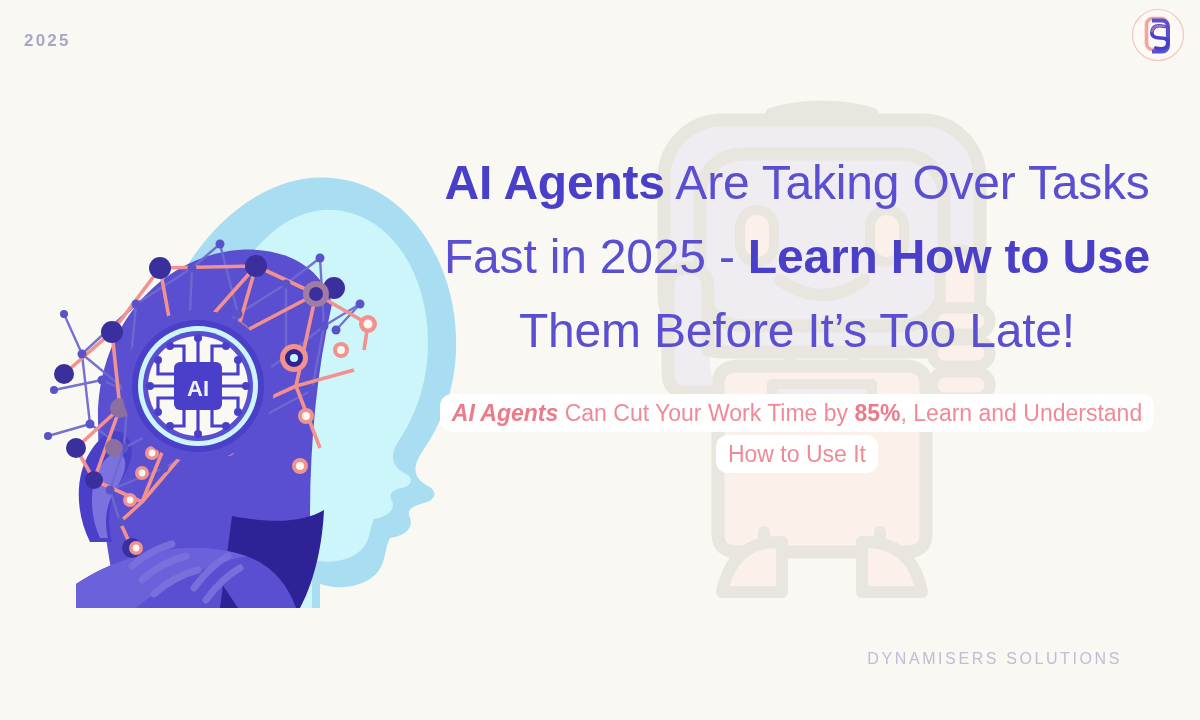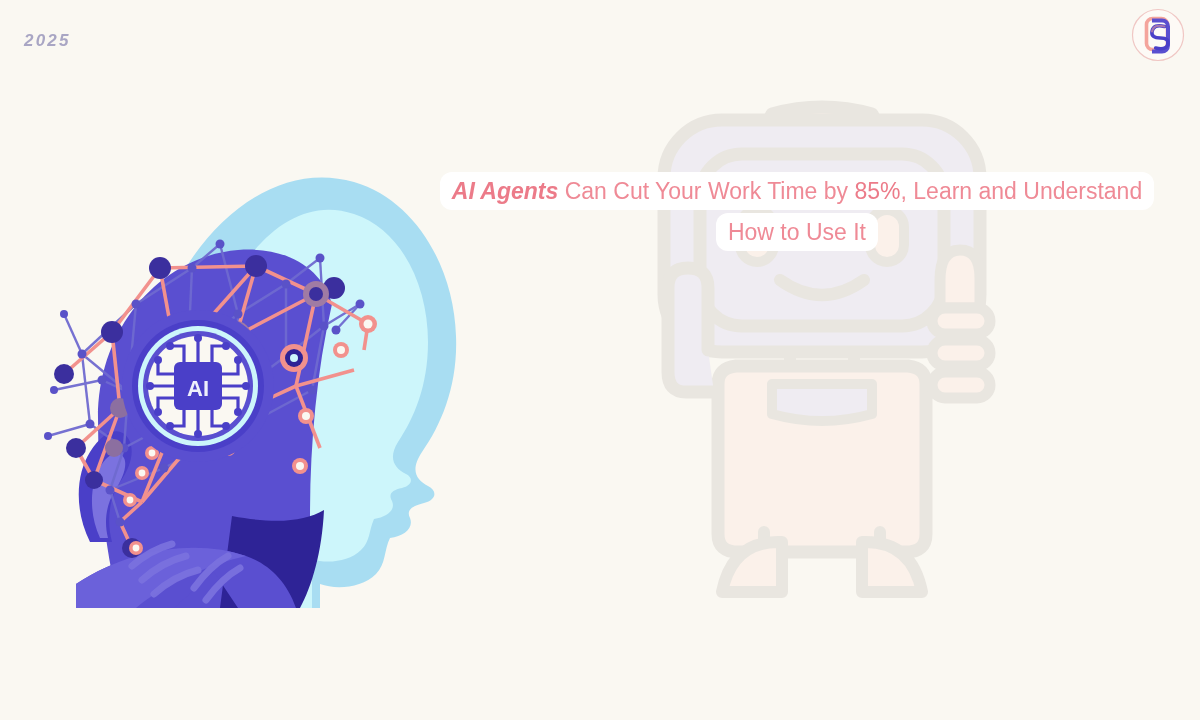--- a/index.html
+++ b/index.html
@@ -24,21 +24,20 @@
   
   #year {
     position: absolute;
     left: 24px;
     top: 31px;
     font-size: 17px;
     font-weight: 700;
     letter-spacing: 2.2px;
     color: #a9a6c4;
     font-family: "Liberation Sans", sans-serif;
-    font-style: italic;
   }
 
   
   #logo {
     position: absolute;
     right: 12px;
     top: 5px;
     width: 60px;
     height: 60px;
   }
@@ -101,21 +100,21 @@
     -webkit-box-decoration-break: clone;
     box-decoration-break: clone;
     font-family: "Liberation Sans", sans-serif;
   }
   #subheadline .sh-em {
     font-weight: 700;
     font-style: italic;
     color: #ec7b89;
   }
   #subheadline .sh-strong {
-    font-weight: 400;
+    font-weight: 700;
     color: #ec7b89;
   }
 
   
   #footer-brand {
     position: absolute;
     right: 78px;
     bottom: 52px;
     font-size: 16px;
     letter-spacing: 2.6px;
@@ -482,18 +481,20 @@
           <circle cx="218" cy="294" r="4"></circle>
         </g>
         <rect x="154" y="244" width="48" height="48" rx="6" fill="#4a3fc8"></rect>
         <text x="178" y="278" text-anchor="middle" font-family="Liberation Sans, sans-serif" font-size="22" font-weight="700" fill="#eef0fb">AI</text>
       </g>
     </svg>
   </div>
 
   <div id="text-col">
 
+    <h1 id="headline"><span class="hl-strong">AI Agents</span><span> Are Taking Over Tasks Fast in 2025 - </span><span class="hl-strong">Learn How to Use</span><span> Them Before It’s Too Late!</span></h1>
 
     <div id="subheadline-wrap"><span id="subheadline"><span class="sh-em">AI Agents</span><span> Can Cut Your Work Time by </span><span class="sh-strong">85%</span><span>, Learn and Understand How to Use It</span></span></div>
   </div>
 
+  <div id="footer-brand">DYNAMISERS SOLUTIONS</div>
 
 </div>
 
 </body></html>

